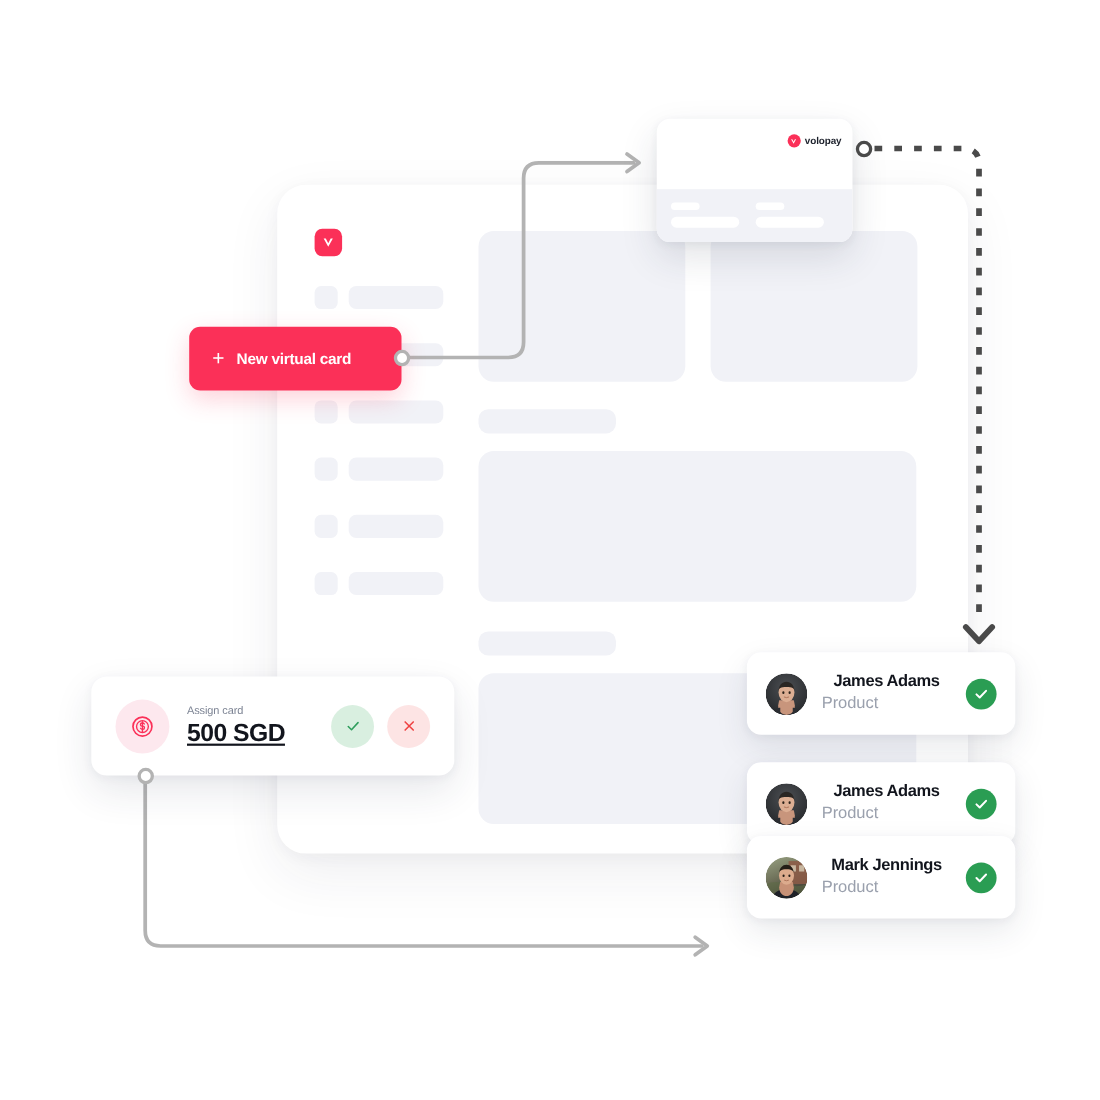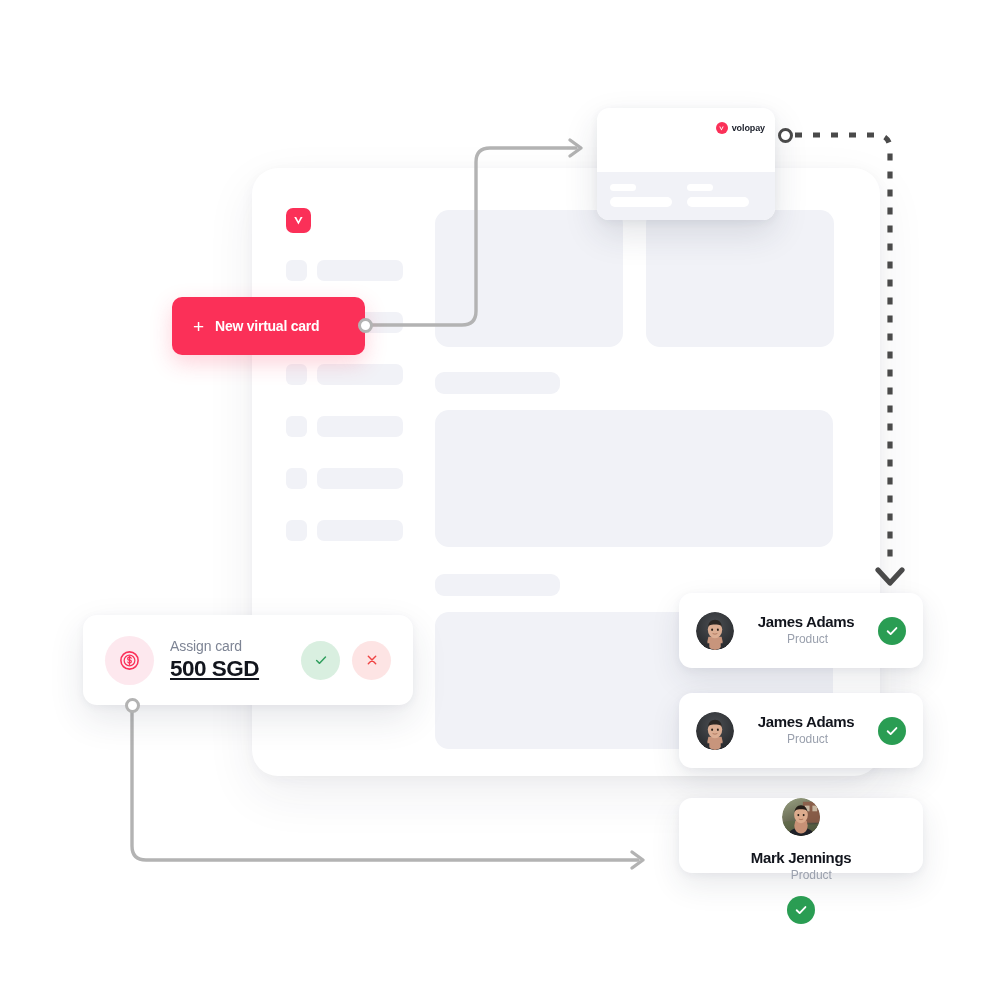--- a/index.html
+++ b/index.html
@@ -183,21 +183,21 @@
     height: 49px;
     border-radius: 50%;
     background: #fde8ee;
     display: flex;
     align-items: center;
     justify-content: center;
     flex: 0 0 auto;
   }
   .assign-text { flex: 1 1 auto; }
   .assign-title {
-    font-size: 14px;
+    font-size: 10px;
     color: #7d8494;
     letter-spacing: -0.1px;
     margin-bottom: 2px;
   }
   .assign-amount {
     font-size: 22.5px;
     font-weight: 700;
     color: #12151d;
     letter-spacing: -0.5px;
     text-decoration: underline;
@@ -245,25 +245,24 @@
   .person-name {
     font-size: 15px;
     font-weight: 700;
     color: #12151d;
     letter-spacing: -0.35px;
     line-height: 1.25;
     white-space: nowrap;
     text-align: center;
   }
   .person-role {
-    font-size: 12px;
+    font-size: 15px;
     color: #9aa0ad;
     letter-spacing: -0.05px;
     line-height: 1.3;
-    margin-left: 40px;
   }
   .person-check {
     width: 28px;
     height: 28px;
     border-radius: 50%;
     background: #2a9d53;
     display: flex;
     align-items: center;
     justify-content: center;
     flex: 0 0 auto;
@@ -444,21 +443,21 @@
       <div class="person-name">James Adams</div>
       <div class="person-role">Product</div>
     </div>
     <div class="person-check">
       <svg width="16" height="16" viewBox="0 0 20 20" aria-hidden="true">
         <path d="M4.6 10.3 L8.3 13.9 L15.5 6.3" fill="none" stroke="#ffffff" stroke-width="2.3" stroke-linecap="round" stroke-linejoin="round"></path>
       </svg>
     </div>
   </div>
 
-  <div class="person" style="left:679px; top:798px;flex-direction:column;">
+  <div class="person" style="left:679px; top:760px;">
     <div class="avatar">
       <svg viewBox="0 0 40 40" aria-hidden="true">
         <defs>
           <clipPath id="clipB1">
               <circle cx="20" cy="20" r="20"></circle>
             </clipPath>
           <linearGradient id="bgB1" x1="0" y1="0" x2="0.4" y2="1">
             <stop offset="0" stop-color="#9aa384"></stop>
               <stop offset="0.55" stop-color="#6d6f58"></stop>
             <stop offset="1" stop-color="#3f3b33"></stop>

